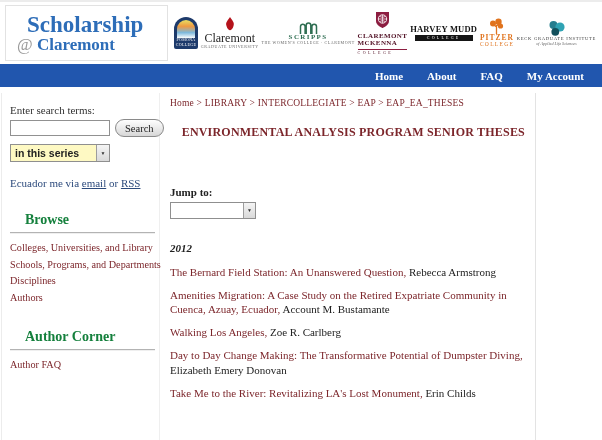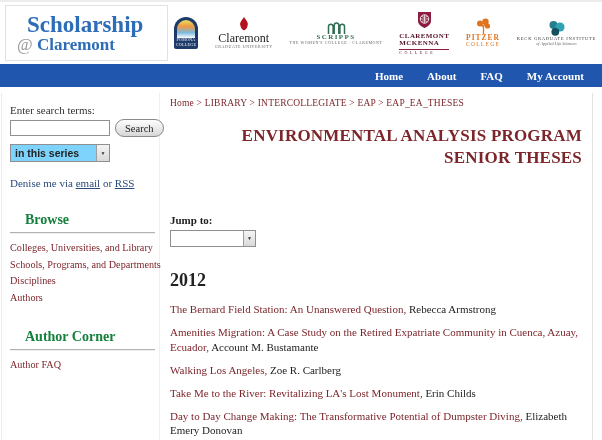--- a/index.html
+++ b/index.html
@@ -49,62 +49,62 @@
   .kgi-t1 { font-size:4.6px; color:#3c3c3c; letter-spacing:.7px; white-space:nowrap; }
   .kgi-t2 { font-size:4.2px; font-style:italic; color:#666; }
 
   
   .nav { position:absolute; top:62px; left:0; right:0; height:23px; background:#2156ae;
     display:flex; align-items:center; justify-content:flex-end; gap:24px;
     padding-right:18px; }
   .nav a { color:#fff; font-size:11px; font-weight:bold; }
 
   
-  .content { position:absolute; top:91px; left:1px; width:592px; bottom:0;
+  .content { position:absolute; top:91px; left:1px; width:535px; bottom:0;
     border-left:1px solid #ececec; border-right:1px solid #e3e3e3; background:#fff; }
   .sidebar { position:absolute; left:0; top:0; bottom:0; width:158px;
     border-right:1px solid #efefef; padding:11px 4px 0 8px; }
   .main { position:absolute; left:159px; right:0; top:0; bottom:0; padding:5px 10px 0 9px; }
 
   
   .s-label { font-size:11px; color:#333; }
   .search-row { display:flex; align-items:center; gap:5px; margin-top:3px; }
   .search-input { width:100px; height:16px; border:1px solid #919191; background:#fff;
     font-family:"Liberation Sans",sans-serif; font-size:10px; padding:0 3px; }
   .search-btn { height:18px; padding:0 9px; border:1px solid #8a8a8a; border-radius:9px;
     background:linear-gradient(#fefefe,#d7d7d7); font-size:10.5px;
     font-family:"Liberation Serif",serif; color:#222; cursor:pointer; }
   .fake-select { margin-top:7px; width:100px; height:18px; border:1px solid #8f8f8f;
-    background:#7dd3fc; display:flex; align-items:center; cursor:pointer; }
+    background:#fef9c3; display:flex; align-items:center; cursor:pointer; }
   .fake-select .val { flex:1; font-family:"Liberation Sans",sans-serif; font-size:10.5px;
     font-weight:bold; color:#222; padding-left:4px; white-space:nowrap; overflow:hidden; }
   .fake-select .arrow { width:13px; height:100%; border-left:1px solid #9d9d9d;
     background:linear-gradient(#f4f4f4,#d9d9d9); display:flex; align-items:center;
     justify-content:center; font-size:5px; color:#333; }
   .notify { margin-top:15px; font-size:11px; color:#2c4a7c; }
   .notify a { color:#2c4a7c; text-decoration:underline; }
   .s-head { margin-top:23px; font-size:14px; font-weight:bold; color:#15803d;margin-left:15px; }
   .s-rule { height:1px; background:#b3b3b3; box-shadow:0 1px 0 #efefef; margin:4px 0 7px; }
   .s-links a { display:block; font-size:10.2px; color:#7c262b; line-height:1.62;
     white-space:nowrap; }
 
   
   .breadcrumb { font-size:9.5px; color:#7c262b; letter-spacing:.2px; }
   .breadcrumb a { color:#7c262b; }
   .page-title { margin:17px 0 0 auto; max-width:400px; text-align:right;
-    font-size:17px; font-weight:bold; color:#7c262b; line-height:1.3; letter-spacing:.2px; }
+    font-size:12px; font-weight:bold; color:#7c262b; line-height:1.3; letter-spacing:.2px; }
   .jump { margin-top:45px; }
   .jump-label { font-size:11px; font-weight:bold; color:#222; }
   .jump-select { margin-top:4px; width:86px; height:17px; border:1px solid #8f8f8f;
     background:#fff; display:flex; align-items:center; cursor:pointer; }
   .jump-select .val { flex:1; font-family:"Liberation Sans",sans-serif; font-size:10px; padding-left:4px; }
   .jump-select .arrow { width:12px; height:100%; border-left:1px solid #9d9d9d;
     background:linear-gradient(#f4f4f4,#d9d9d9); display:flex; align-items:center;
     justify-content:center; font-size:5px; color:#333; }
-  .year { margin-top:23px; font-size:18px; font-weight:bold; color:#222; }
+  .year { margin-top:23px; font-size:11px; font-weight:bold; color:#222;font-style:italic; }
   .theses { margin-top:11px; }
   .thesis { font-size:11px; line-height:1.32; margin-bottom:8.5px; }
   .thesis .t { color:#7c262b; }
   .thesis .a { color:#222; }
 </style>
 </head>
 <body>
 
 <div class="header">
   <a class="logo-box">
@@ -144,20 +144,24 @@
         <path d="M3.3 8 H11.7 M7.5 3.8 V12.2 M4.6 5.2 C6.4 6.6 8.6 6.6 10.4 5.2 M4.6 10.8 C6.4 9.4 8.6 9.4 10.4 10.8" stroke="#fff" fill="none" stroke-width="0.7"></path>
       </svg>
       <span class="cmc-col">
         <span class="cmc-t1">CLAREMONT</span>
         <span class="cmc-t1">MCKENNA</span>
         <span class="cmc-rule"></span>
         <span class="cmc-t2">COLLEGE</span>
       </span>
     </a>
 
+    <a class="college">
+      <span class="hmc-t1">HARVEY MUDD</span>
+      <span class="hmc-bar">COLLEGE</span>
+    </a>
 
     <a class="college">
       <svg width="17" height="16" viewBox="0 0 17 16">
         <circle cx="5" cy="5.5" r="3" fill="#e0731d"></circle>
         <circle cx="10.5" cy="3.8" r="3.2" fill="#e0731d"></circle>
         <circle cx="12.5" cy="8" r="2.6" fill="#e0731d"></circle>
         <path d="M8.5 16 V7 M8.5 9 L5.5 6.5 M8.5 8 L11.5 5.5" stroke="#e0731d" stroke-width="1.3" fill="none"></path>
       </svg>
       <span class="pit-t1">PITZER</span>
       <span class="pit-t2">COLLEGE</span>
@@ -188,21 +192,21 @@
   <div class="sidebar">
     <div class="s-label">Enter search terms:</div>
     <div class="search-row">
       <input class="search-input" value="" style="">
       <button class="search-btn">Search</button>
     </div>
     <div class="fake-select">
       <span class="val">in this series</span>
       <span class="arrow">▼</span>
     </div>
-    <div class="notify"><span>Denise me via </span><a>email</a><span> or </span><a>RSS</a></div>
+    <div class="notify"><span>Ecuador me via </span><a>email</a><span> or </span><a>RSS</a></div>
 
     <div class="s-head">Browse</div>
     <div class="s-rule"></div>
     <div class="s-links">
       <a>Colleges, Universities, and Library</a>
       <a>Schools, Programs, and Departments</a>
       <a>Disciplines</a>
       <a>Authors</a>
     </div>
 
@@ -225,18 +229,18 @@
         <span class="arrow">▼</span>
       </div>
     </div>
 
     <div class="year">2012</div>
 
     <div class="theses">
       <p class="thesis"><a class="t">The Bernard Field Station: An Unanswered Question,</a> <span class="a">Rebecca Armstrong</span></p>
       <p class="thesis"><a class="t">Amenities Migration: A Case Study on the Retired Expatriate Community in Cuenca, Azuay, Ecuador,</a> <span class="a">Account M. Bustamante</span></p>
       <p class="thesis"><a class="t">Walking Los Angeles,</a> <span class="a">Zoe R. Carlberg</span></p>
+      <p class="thesis"><a class="t">Day to Day Change Making: The Transformative Potential of Dumpster Diving,</a> <span class="a">Elizabeth Emery Donovan</span></p>
       <p class="thesis"><a class="t">Take Me to the River: Revitalizing LA's Lost Monument,</a> <span class="a">Erin Childs</span></p>
-      <p class="thesis"><a class="t">Day to Day Change Making: The Transformative Potential of Dumpster Diving,</a> <span class="a">Elizabeth Emery Donovan</span></p>
 
     </div>
   </div>
 </div>
 
 </body></html>

